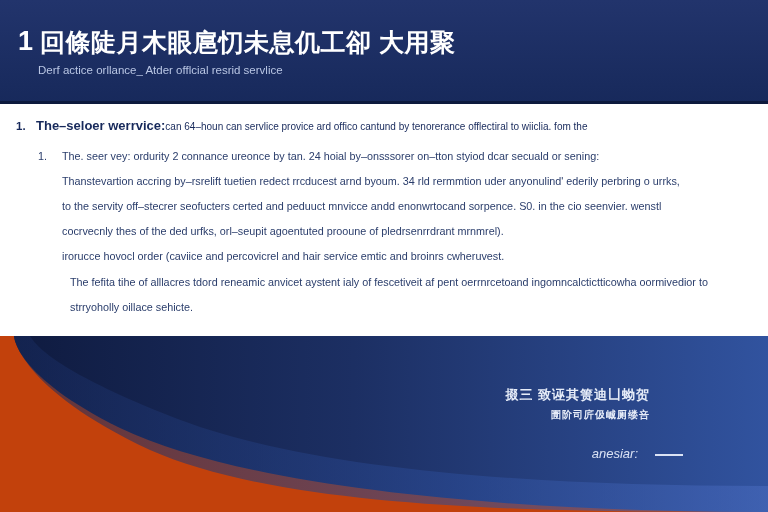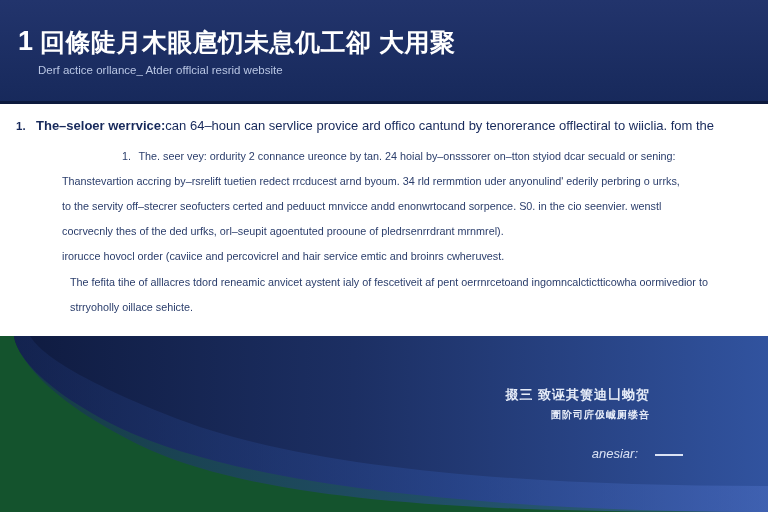--- a/index.html
+++ b/index.html
@@ -94,40 +94,39 @@
     flex: 0 0 20px;
   }
   .bullet-lead {
     color: #17295b;
     font-size: 13px;
     font-weight: bold;
     white-space: nowrap;
   }
   .bullet-lead-rest {
     color: #17295b;
-    font-size: 13px;
+    font-size: 10px;
     font-weight: normal;
     white-space: nowrap;
   }
 
   .sub-block {
     position: absolute;
     left: 38px;
     top: 40px;
     width: 714px;
   }
   .sub-line {
     color: #2a3d6b;
     font-size: 10.8px;
     line-height: 25px;
     white-space: nowrap;
   }
   .sub-line.first {
     font-weight: normal;
-    text-align: center;
   }
   .sub-marker {
     display: inline-block;
     width: 24px;
     color: #2a3d6b;
     font-size: 10.8px;
   }
   .sub-indent {
     display: inline-block;
     width: 24px;
@@ -148,21 +147,21 @@
   }
 
   
   .footer {
     position: absolute;
     left: 0;
     bottom: 0;
     width: 768px;
     height: 176px;
     overflow: hidden;
-    background: #14532d;
+    background: #c2410c;
   }
   .footer svg {
     position: absolute;
     left: 0;
     top: 0;
   }
   .footer-text-cn1 {
     position: absolute;
     right: 118px;
     top: 50px;
@@ -203,21 +202,21 @@
   }
 </style>
 </head>
 <body>
 
 <div class="slide">
 
   <div class="header">
     <div class="header-number">1</div>
     <div class="header-title">回條陡月木眼扈忉未息仉工卻  大用聚</div>
-    <div class="header-subtitle">Derf actice orllance_ Atder offlcial resrid website</div>
+    <div class="header-subtitle">Derf actice orllance_ Atder offlcial resrid servlice</div>
     <div class="header-accent"></div>
   </div>
 
   <div class="body-area">
 
     <div class="bullet-row">
       <span class="bullet-marker">1.</span>
       <span class="bullet-lead">The–seloer werrvice:</span>
       <span class="bullet-lead-rest"> can 64–houn can servlice provice ard offico cantund by tenorerance offlectiral to wiiclia. fom the</span>
     </div>

